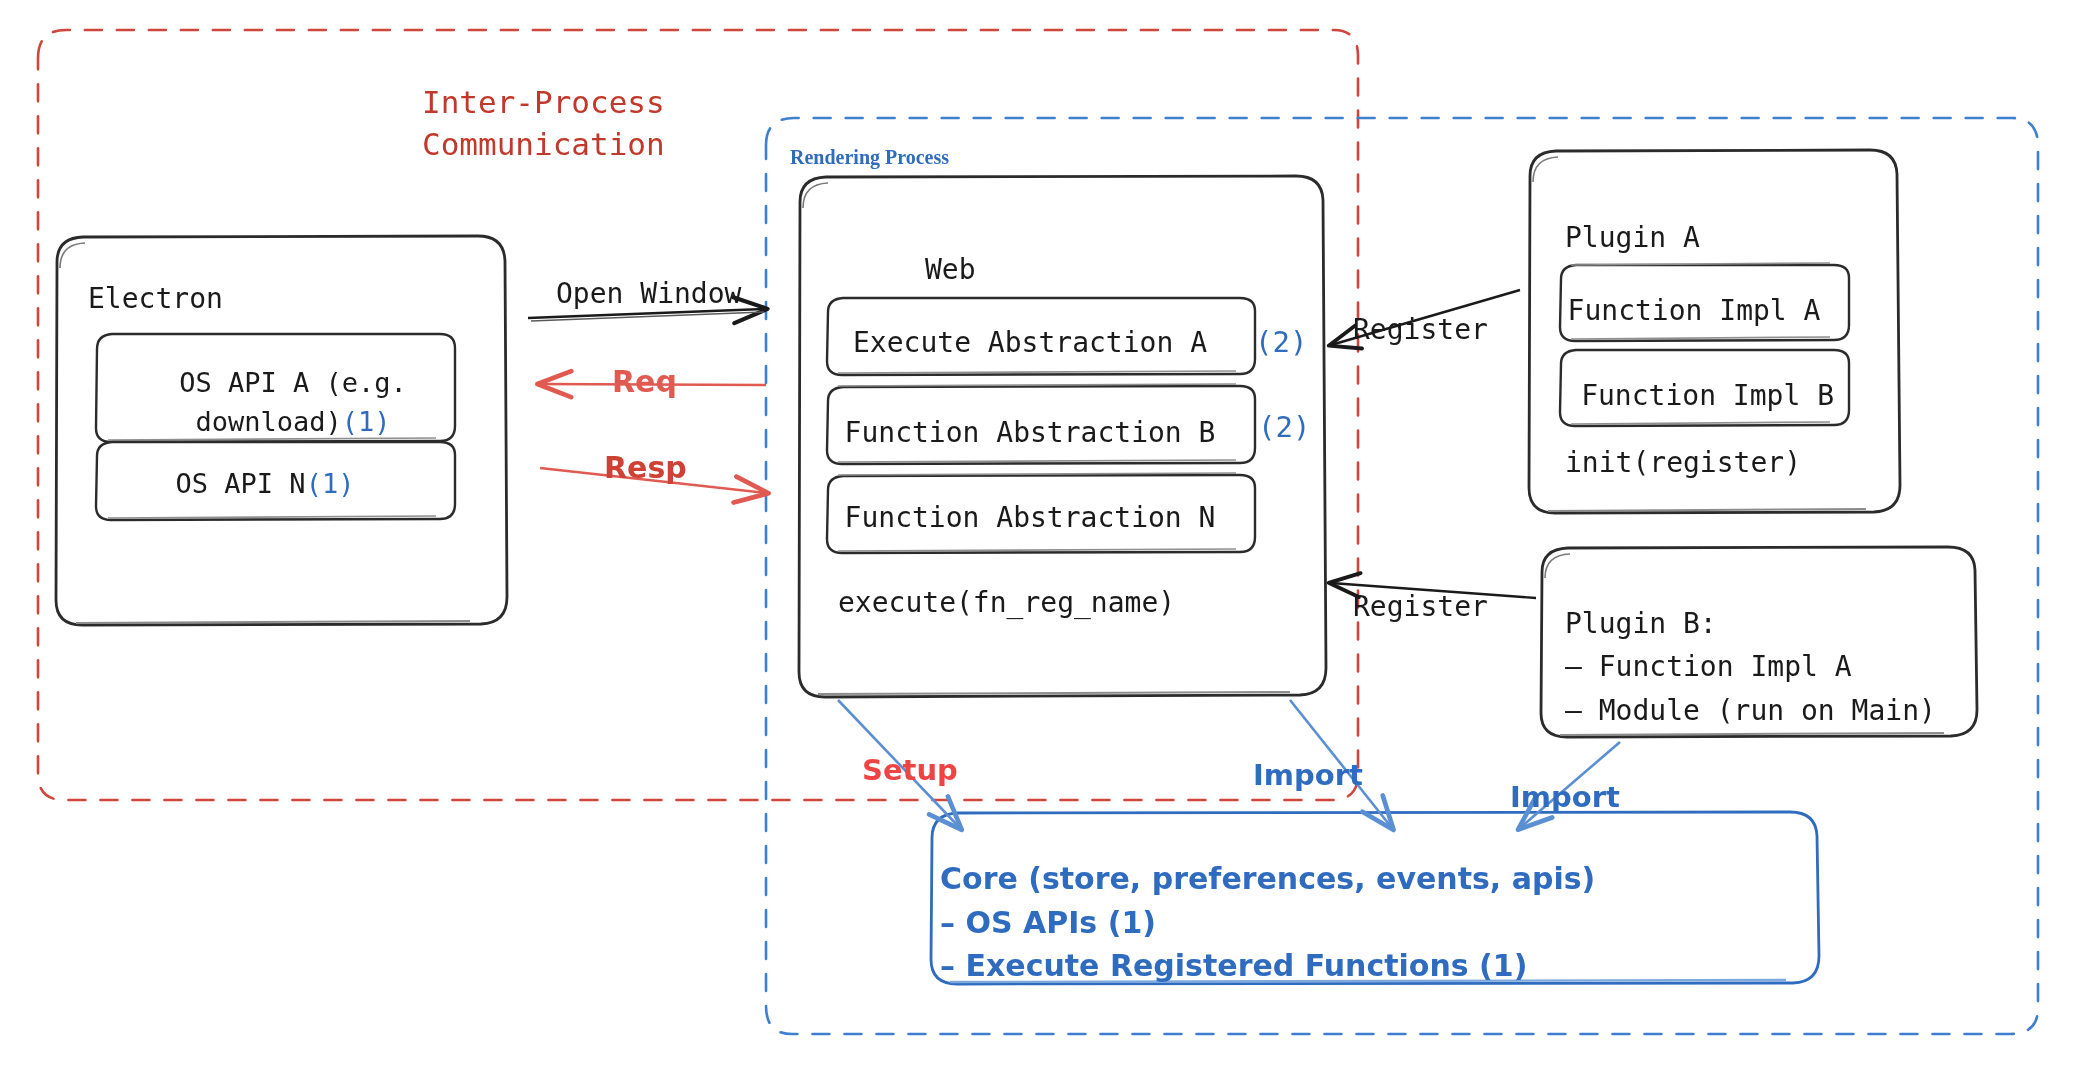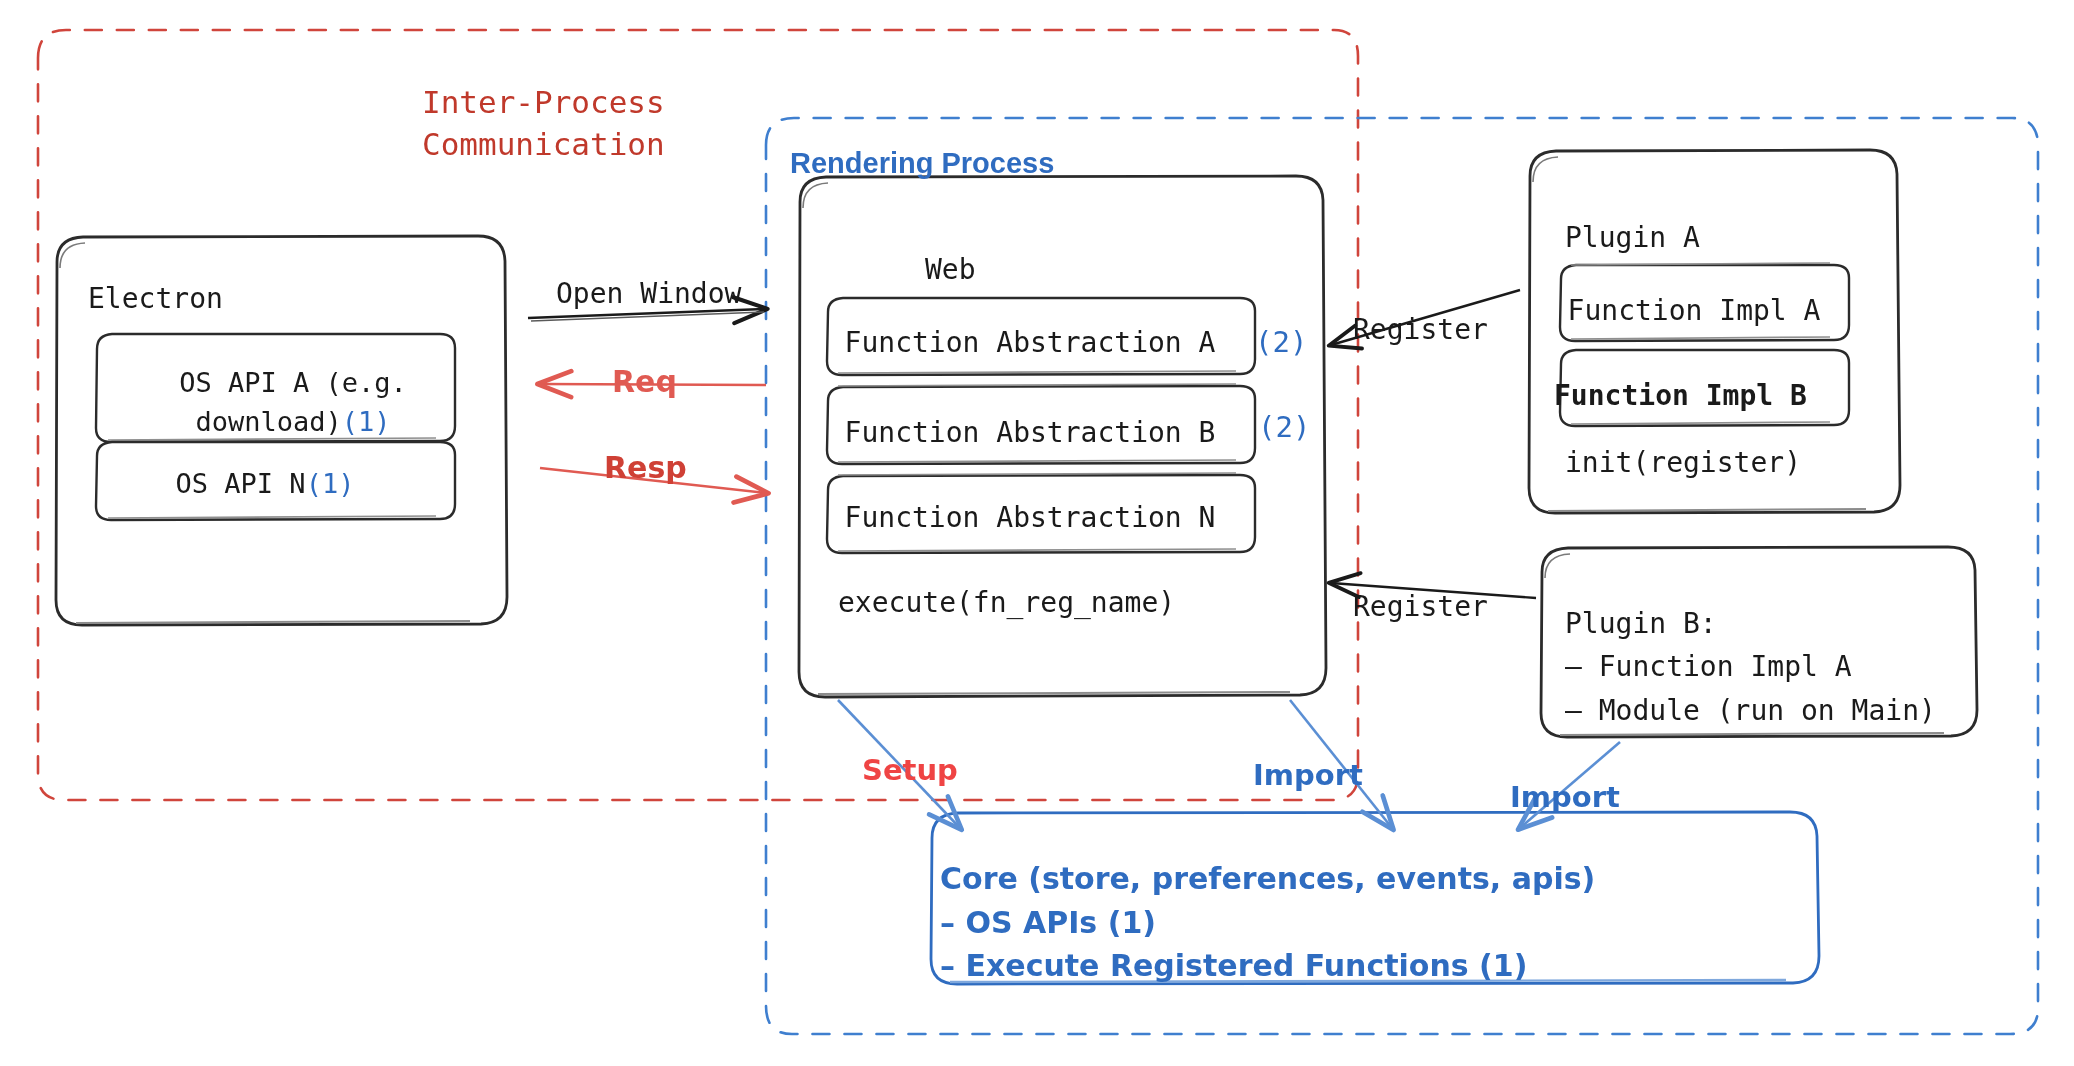--- a/index.html
+++ b/index.html
@@ -33,24 +33,24 @@
 
   .t-ipc {
     left: 422px; top: 82px;
     font-size: 31px;
     color: #c0392b;
     line-height: 1.35;
     letter-spacing: 0px;
   }
   .t-render {
     left: 790px; top: 145px;
-    font-size: 29px;
+    font-size: 20px;
     color: #2f6cc0;
     font-weight: 700;
-    font-family: Liberation Sans, sans-serif;
+    font-family: Liberation Serif, serif;
   }
   .t-electron { left: 88px; top: 281px; font-size: 28px; }
   .t-osapia   { left: 128px; top: 363px; font-size: 27px; width: 330px; text-align: center; line-height: 1.45;}
   .t-osapin   { left: 100px; top: 467px; font-size: 27px; width: 330px; text-align: center;}
   .num-blue   { color: #2f6cc0; }
 
   .t-openwin  { left: 556px; top: 276px; font-size: 28px; }
   .t-req      { left: 612px; top: 363px; font-size: 30px; color: #e05a52; font-family:"DejaVu Sans","Liberation Sans",sans-serif; font-weight:700;}
   .t-resp     { left: 604px; top: 449px; font-size: 30px; color: #cf4035; font-family:"DejaVu Sans","Liberation Sans",sans-serif; font-weight:700;}
 
@@ -61,21 +61,21 @@
   .t-fa-n     { left: 820px; top: 500px; }
   .t-p2a      { left: 1255px; top: 324px; font-size: 29px; color: #2f6cc0;}
   .t-p2b      { left: 1258px; top: 409px; font-size: 29px; color: #2f6cc0;}
   .t-exec     { left: 838px; top: 585px; font-size: 28px; }
 
   .t-reg1     { left: 1353px; top: 312px; font-size: 28px; }
   .t-reg2     { left: 1353px; top: 589px; font-size: 28px; }
 
   .t-plugina  { left: 1565px; top: 220px; font-size: 28px; text-align: center; }
   .t-fimpla   { left: 1554px; top: 293px; font-size: 28px; width: 280px; text-align: center;}
-  .t-fimplb   { left: 1554px; top: 378px; font-size: 28px; width: 280px; text-align: left; font-weight: bold;}
+  .t-fimplb   { left: 1554px; top: 378px; font-size: 28px; width: 280px; text-align: right;}
   .t-init     { left: 1565px; top: 445px; font-size: 28px; }
 
   .t-pluginb  { left: 1565px; top: 602px; font-size: 28px; line-height: 1.55;}
 
   .t-setup    { left: 862px; top: 752px; font-size: 29px; color: #ef4444; font-weight: 700; font-family:"DejaVu Sans","Liberation Sans",sans-serif;}
   .t-import1  { left: 1253px; top: 757px; font-size: 29px; color: #2f6cc0; font-weight: 700; font-family:"DejaVu Sans","Liberation Sans",sans-serif;}
   .t-import2  { left: 1510px; top: 779px; font-size: 29px; color: #2f6cc0; font-weight: 700; font-family:"DejaVu Sans","Liberation Sans",sans-serif;}
 
   .t-core {
     left: 940px; top: 857px;
@@ -217,21 +217,21 @@
   <div class="lbl t-osapia"><span>OS API A (e.g.
 download)</span><span class="num-blue">(1)</span></div>
 
   <div class="lbl t-osapin"><span>OS API N</span><span class="num-blue">(1)</span></div>
 
   <div class="lbl t-openwin">Open Window</div>
   <div class="lbl t-req">Req</div>
   <div class="lbl t-resp">Resp</div>
 
   <div class="lbl t-web">Web</div>
-  <div class="lbl t-fa t-fa-a">Function Abstraction A</div>
+  <div class="lbl t-fa t-fa-a">Execute Abstraction A</div>
   <div class="lbl t-p2a">(2)</div>
   <div class="lbl t-fa t-fa-b">Function Abstraction B</div>
   <div class="lbl t-p2b">(2)</div>
   <div class="lbl t-fa t-fa-n">Function Abstraction N</div>
   <div class="lbl t-exec">execute(fn_reg_name)</div>
 
   <div class="lbl t-reg1">Register</div>
   <div class="lbl t-reg2">Register</div>
 
   <div class="lbl t-plugina">Plugin A</div>

